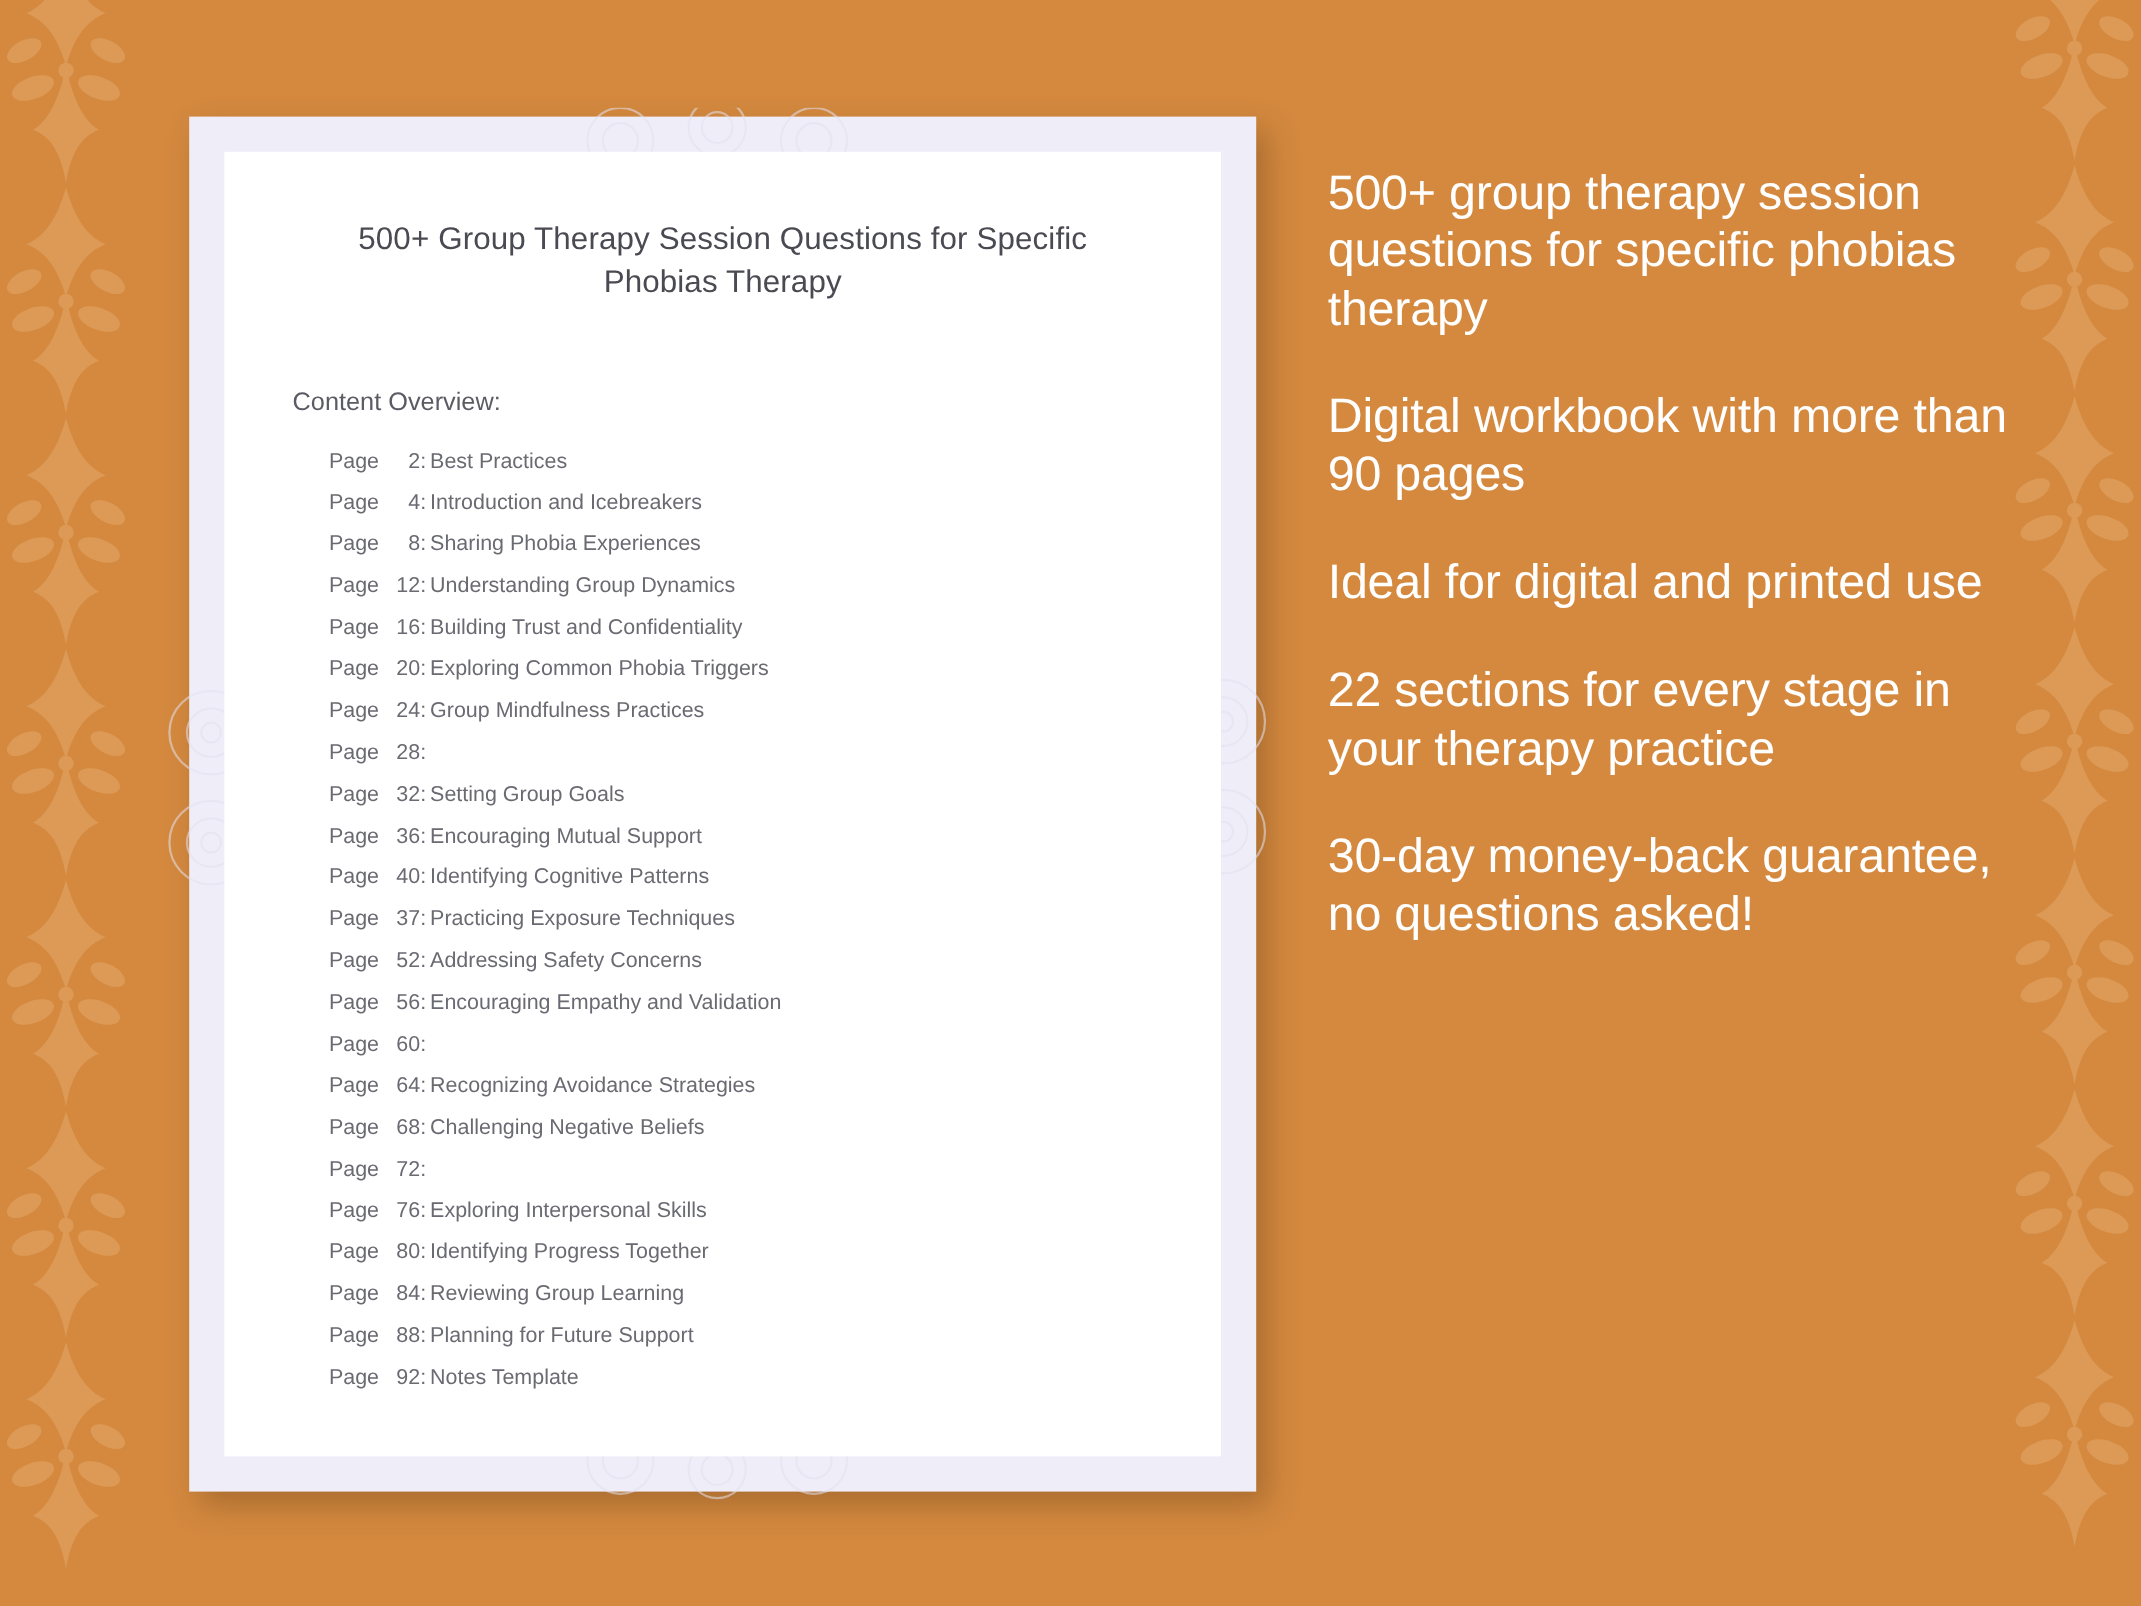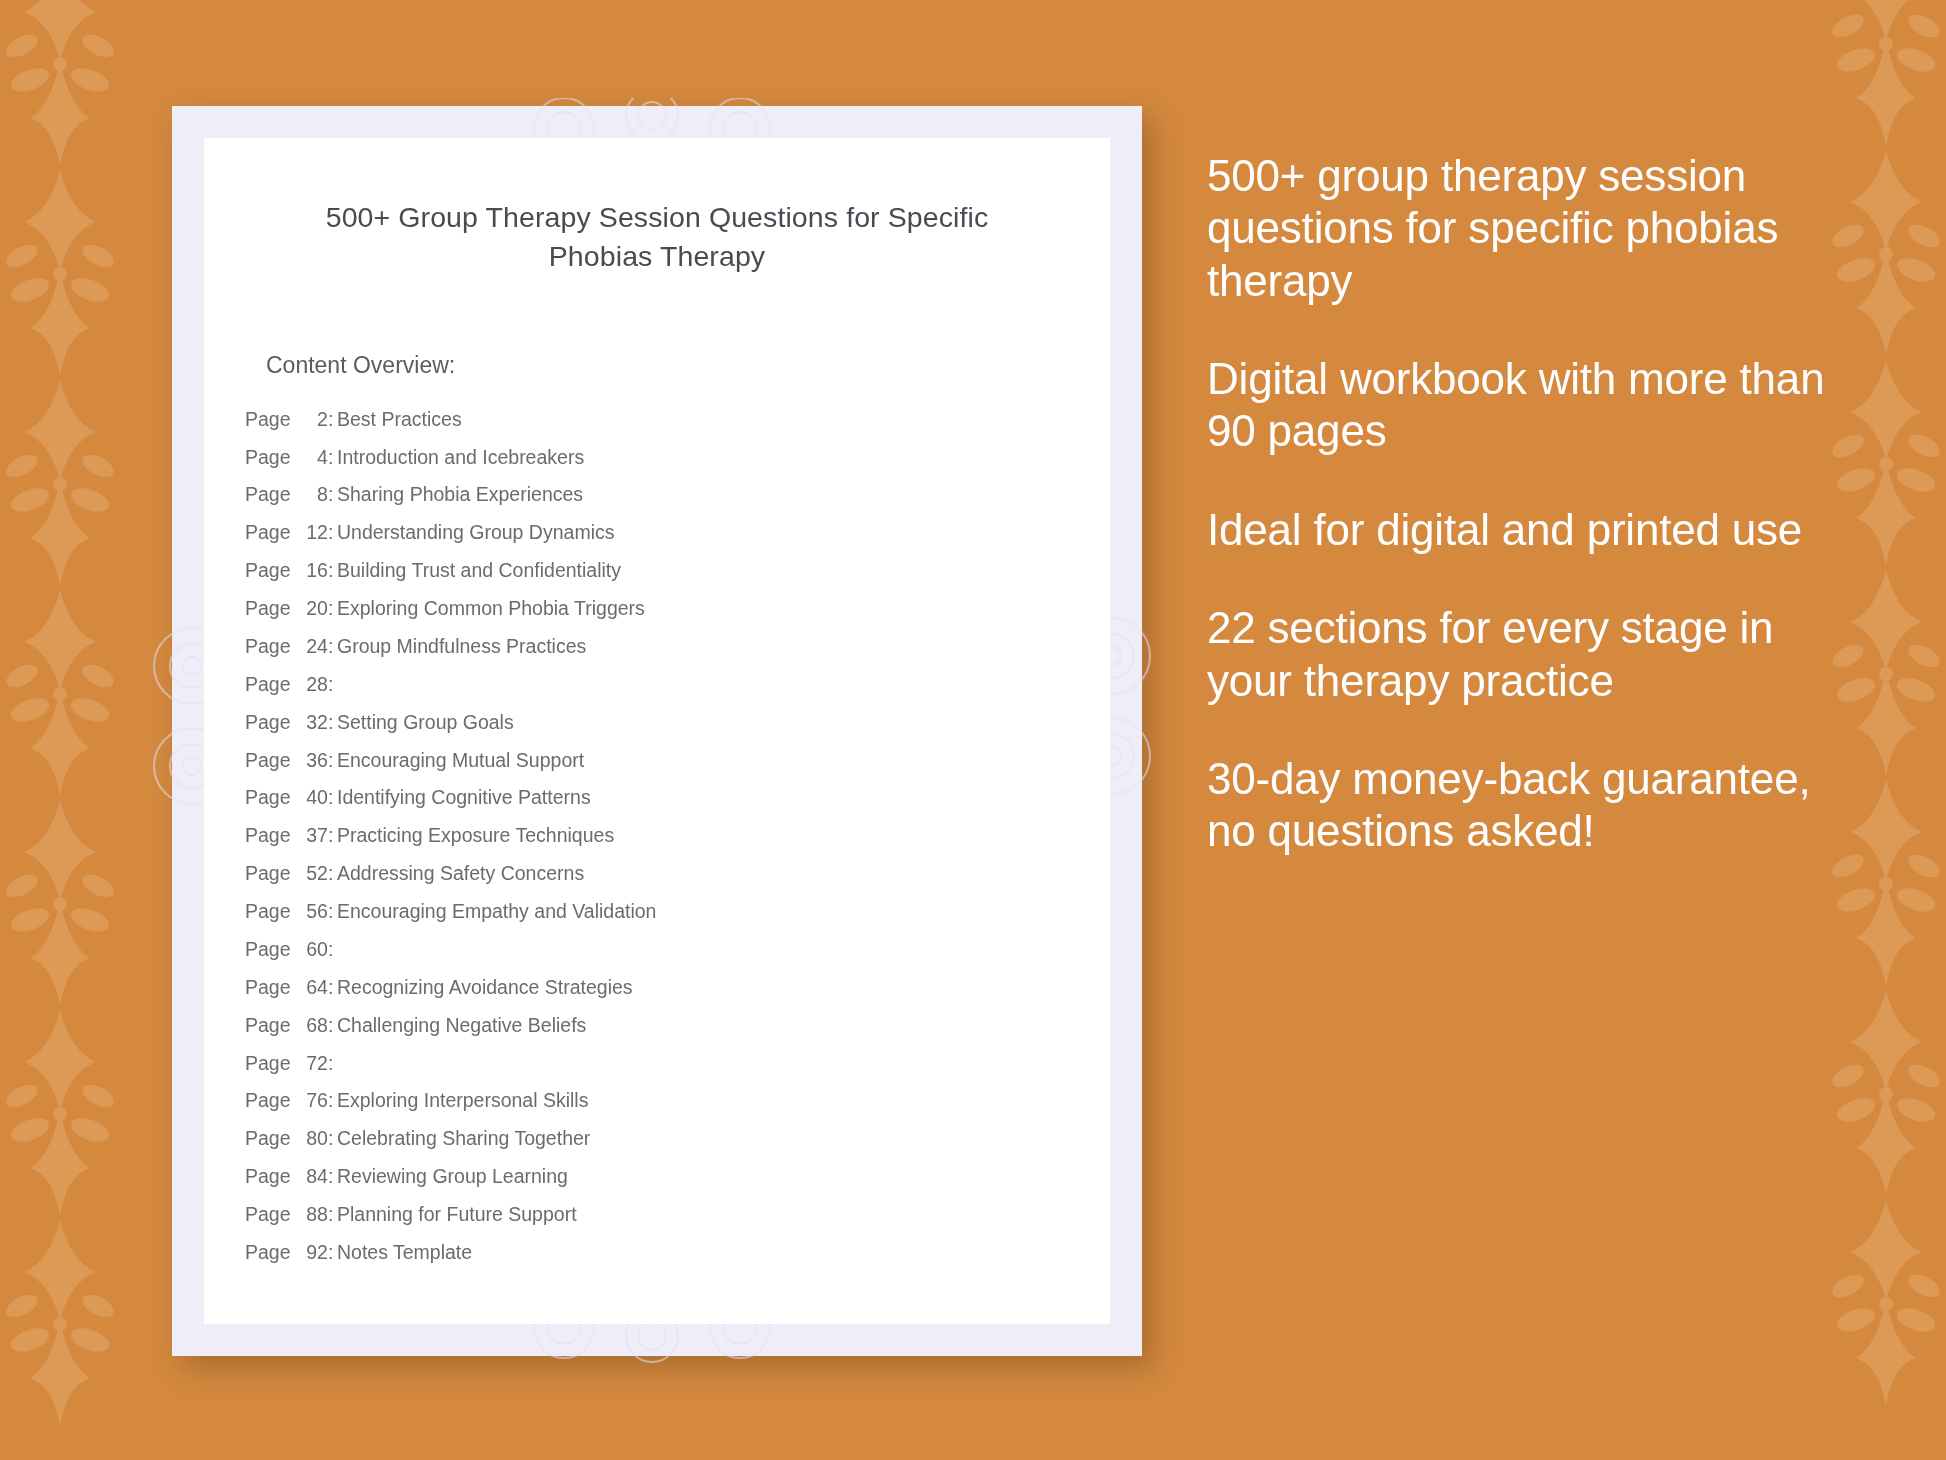--- a/index.html
+++ b/index.html
@@ -74,21 +74,21 @@
     font-weight: 400;
     letter-spacing: 0.1px;
   }
   .doc-subtitle {
     margin: 76px 0 0 62px;
     font-size: 23px;
     color: #5b5b63;
     font-weight: 400;
   }
   .toc {
-    margin: 22px 0 0 41px;
+    margin: 22px 0 0 95px;
     list-style: none;
     padding: 0;
   }
   .toc li {
     display: flex;
     font-size: 19.5px;
     color: #6a6a72;
     line-height: 1;
     padding: 9.2px 0;
     white-space: pre;
@@ -397,21 +397,21 @@
       <li><span class="pg"><span>Page</span> <span class="num">36</span>: </span><span class="ttl">Encouraging Mutual Support</span></li>
       <li><span class="pg"><span>Page</span> <span class="num">40</span>: </span><span class="ttl">Identifying Cognitive Patterns</span></li>
       <li><span class="pg"><span>Page</span> <span class="num">37</span>: </span><span class="ttl">Practicing Exposure Techniques</span></li>
       <li><span class="pg"><span>Page</span> <span class="num">52</span>: </span><span class="ttl">Addressing Safety Concerns</span></li>
       <li><span class="pg"><span>Page</span> <span class="num">56</span>: </span><span class="ttl">Encouraging Empathy and Validation</span></li>
       <li><span class="pg"><span>Page</span> <span class="num">60</span>: </span></li>
       <li><span class="pg"><span>Page</span> <span class="num">64</span>: </span><span class="ttl">Recognizing Avoidance Strategies</span></li>
       <li><span class="pg"><span>Page</span> <span class="num">68</span>: </span><span class="ttl">Challenging Negative Beliefs</span></li>
       <li><span class="pg"><span>Page</span> <span class="num">72</span>: </span></li>
       <li><span class="pg"><span>Page</span> <span class="num">76</span>: </span><span class="ttl">Exploring Interpersonal Skills</span></li>
-      <li><span class="pg"><span>Page</span> <span class="num">80</span>: </span><span class="ttl">Celebrating Sharing Together</span></li>
+      <li><span class="pg"><span>Page</span> <span class="num">80</span>: </span><span class="ttl">Identifying Progress Together</span></li>
       <li><span class="pg"><span>Page</span> <span class="num">84</span>: </span><span class="ttl">Reviewing Group Learning</span></li>
       <li><span class="pg"><span>Page</span> <span class="num">88</span>: </span><span class="ttl">Planning for Future Support</span></li>
       <li><span class="pg"><span>Page</span> <span class="num">92</span>: </span><span class="ttl">Notes Template</span></li>
     </ul>
   </div>
 </div>
 
 <div class="copy">
   <p>500+ group therapy session questions for specific phobias therapy</p>
   <p>Digital workbook with more than 90 pages</p>

